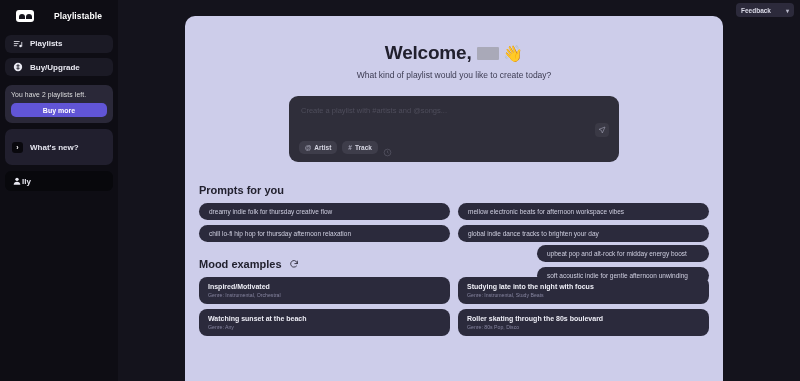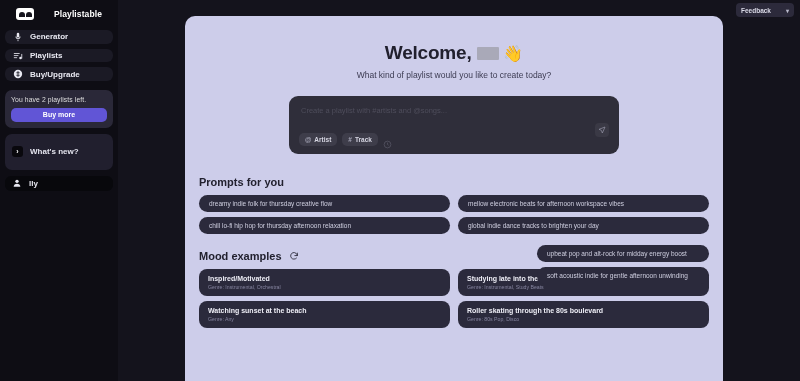--- a/index.html
+++ b/index.html
@@ -52,21 +52,21 @@
     color: #e4e4ee; font-size: 8px; font-weight: bold; margin-bottom: 6px;
   }
   .wn-badge {
     width: 11px; height: 11px; flex:0 0 11px; border-radius: 3px; background: #09080d;
     display: flex; align-items: center; justify-content: center;
     color: #ffffff; font-size: 7px; line-height: 1;
   }
 
   .user-row {
     height: 22px; border-radius: 6px; background: #08080c;
-    display: flex; align-items: center; gap: 7px; padding: 0 7px;
+    display: flex; align-items: center; gap: 0; padding: 0 7px;
     color: #e9e9f2; font-size: 8px; font-weight: bold;
   }
 
   
   .panel {
     position: absolute; left: 185px; top: 16px;
     width: 538px; height: 381px;
     background: #cdcdea;
     border-radius: 10px 10px 0 0;
     overflow: hidden;
@@ -77,21 +77,21 @@
     font-size: 19px; font-weight: bold; color: #21202e;
     display: flex; align-items: center; justify-content: center; gap: 5px;
     letter-spacing: -.2px;
   }
   .redaction { display: inline-block; width: 22px; height: 13px; background: #a9a9b8; border-radius: 1px; }
   .wave { font-size: 16px; }
   .hero p { margin-top: 6px; font-size: 8.5px; color: #3c3b52; }
 
   
   .composer {
-    margin: 16px auto 0 auto; width: 330px; height: 58px;
+    margin: 16px auto 0 auto; width: 330px; height: 66px;
     background: #2f2e3a; border-radius: 9px;
     position: relative; padding: 10px 12px;
   }
   .composer-placeholder { color: #4e4d5b; font-size: 7.5px; }
   .send-btn {
     position: absolute; right: 10px; top: 27px;
     width: 14px; height: 14px; border-radius: 4px; background: #3a3945;
     display: flex; align-items: center; justify-content: center;
   }
   .chips { position: absolute; left: 10px; bottom: 8px; display: flex; align-items: center; gap: 5px; }
@@ -147,30 +147,20 @@
   <div class="sidebar">
 
     <div class="brand">
       <div class="brand-mark">
         <div class="arch"></div>
         <div class="arch"></div>
       </div>
       <span class="brand-name">Playlistable</span>
     </div>
 
-    <div class="nav-item">
-      <span class="nav-icon">
-        <svg width="10" height="10" viewBox="0 0 24 24" fill="#e9e9f2">
-          <rect x="9" y="2" width="6" height="11" rx="3"></rect>
-            <path d="M6 11a6 6 0 0 0 12 0h-2a4 4 0 0 1-8 0H6z"></path>
-            <rect x="11" y="18" width="2" height="4"></rect>
-        </svg>
-      </span>
-      <span>Generator</span>
-    </div>
 
     <div class="nav-item">
       <span class="nav-icon">
         <svg width="10" height="10" viewBox="0 0 24 24" fill="none" stroke="#e9e9f2" stroke-width="2" stroke-linecap="round">
           <path d="M3 6h12M3 11h9M3 16h6"></path>
             <circle cx="18" cy="17" r="3" fill="#e9e9f2" stroke="none"></circle>
             <path d="M21 17V8"></path>
         </svg>
       </span>
       <span>Playlists</span>

